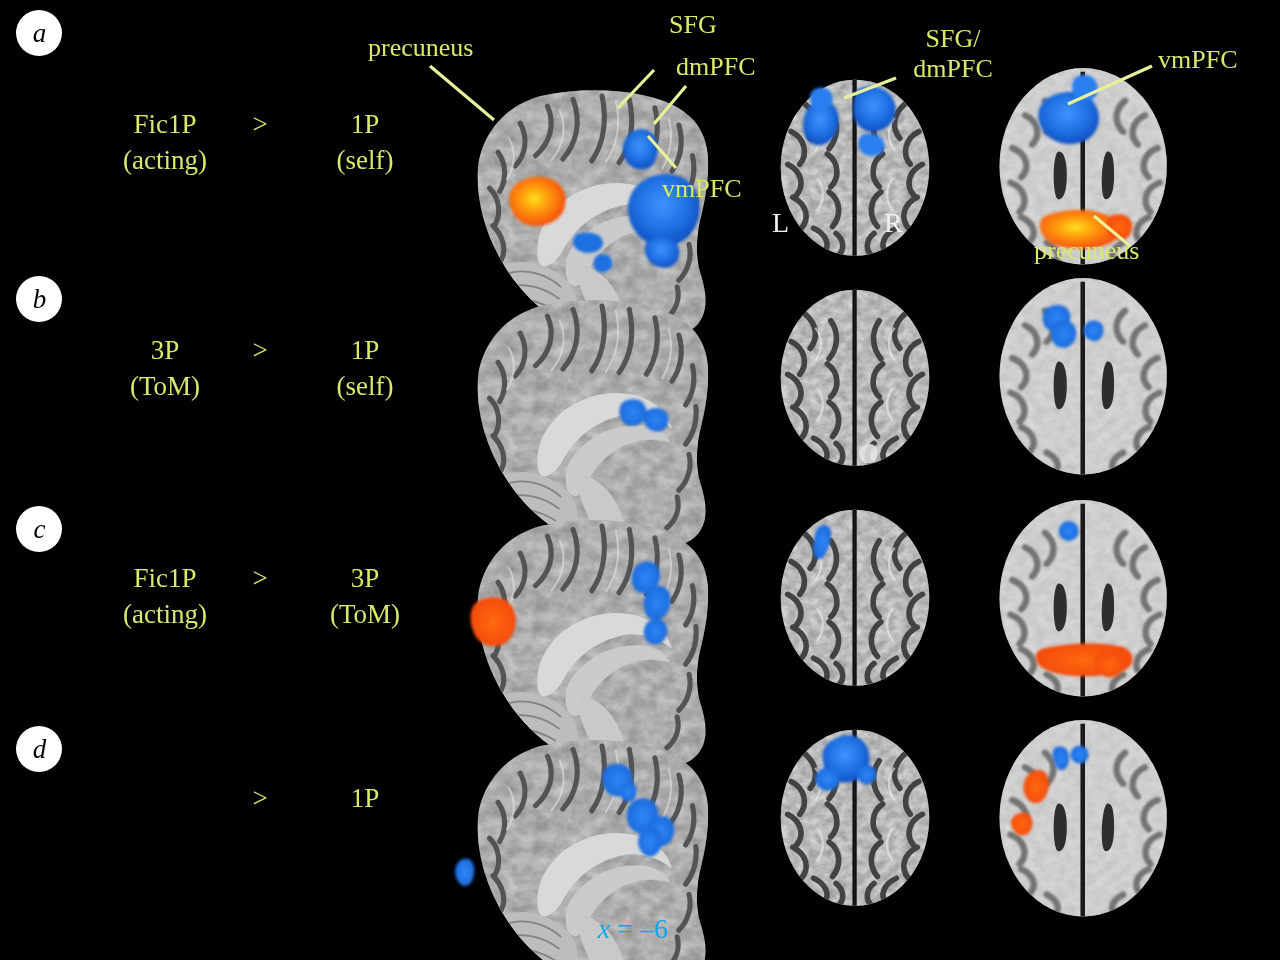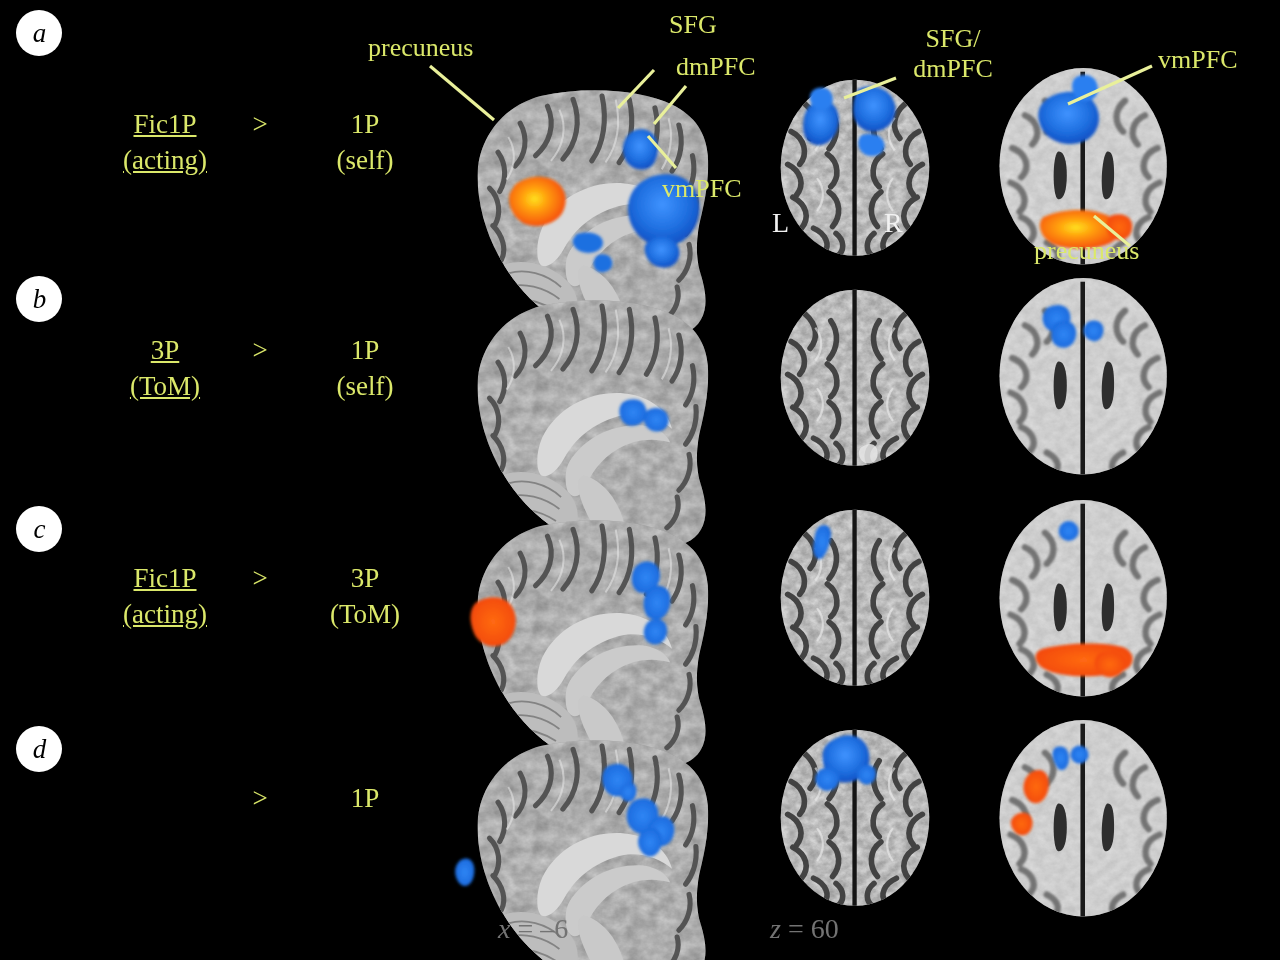--- a/index.html
+++ b/index.html
@@ -31,21 +31,21 @@
 
   
   .contrast {
     position: absolute;
     color: #dbe86a;
     font-size: 27px;
     line-height: 36px;
     text-align: center;
     white-space: pre-line;
   }
-  .contrast.left  { width: 190px; text-decoration: underline; }
+  .contrast.left  { width: 190px; }
   .contrast.op    { width: 60px; }
   .contrast.right { width: 190px; }
 
   
   .annot {
     position: absolute;
     color: #dbe86a;
     font-size: 26px;
     line-height: 30px;
     white-space: pre-line;
@@ -53,23 +53,23 @@
   .annot.ctr { text-align: center; }
 
   
   .lr-label {
     position: absolute;
     color: #f2f2f2;
     font-size: 28px;
   }
   .coord {
     position: absolute;
-    color: #737373;
+    color: #0ea5e9;
     font-size: 28px;
-    text-align: left;
+    text-align: right;
     width: 170px;
   }
   .coord i { font-style: italic; }
 
   
   .leader { position: absolute; overflow: visible; }
   .leader line { stroke: #e9f09a; stroke-width: 3.2; }
 
   
   .slice { position: absolute; }
@@ -744,18 +744,14 @@
         <path d="M34,108 C44,102 54,108 52,120 C50,132 38,134 32,126
                  C26,118 28,112 34,108 Z" fill="url(#hotBlobFlat)"></path>
       </g>
     </svg>
   </div>
 
   <div class="coord" style="left:498px; top:913px;">
     <i>x</i>
     <span>= –6</span>
   </div>
-  <div class="coord" style="left:770px; top:913px;">
-    <i>z</i>
-    <span>= 60</span>
-  </div>
 
 </div>
 
 </body></html>

